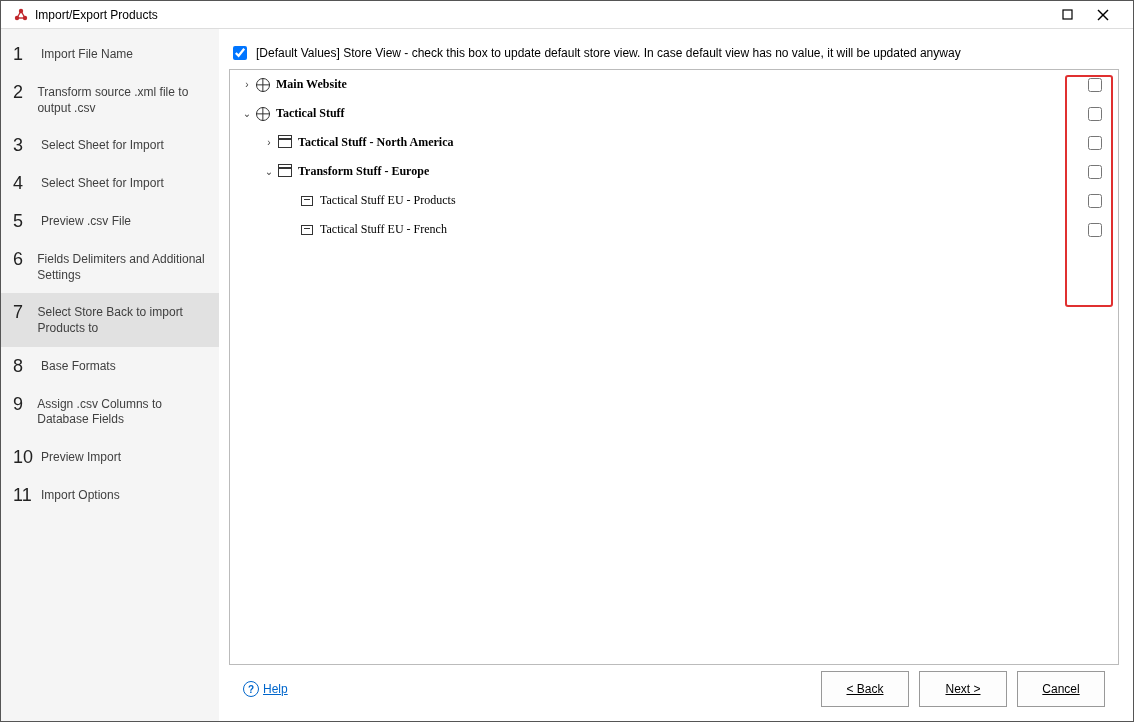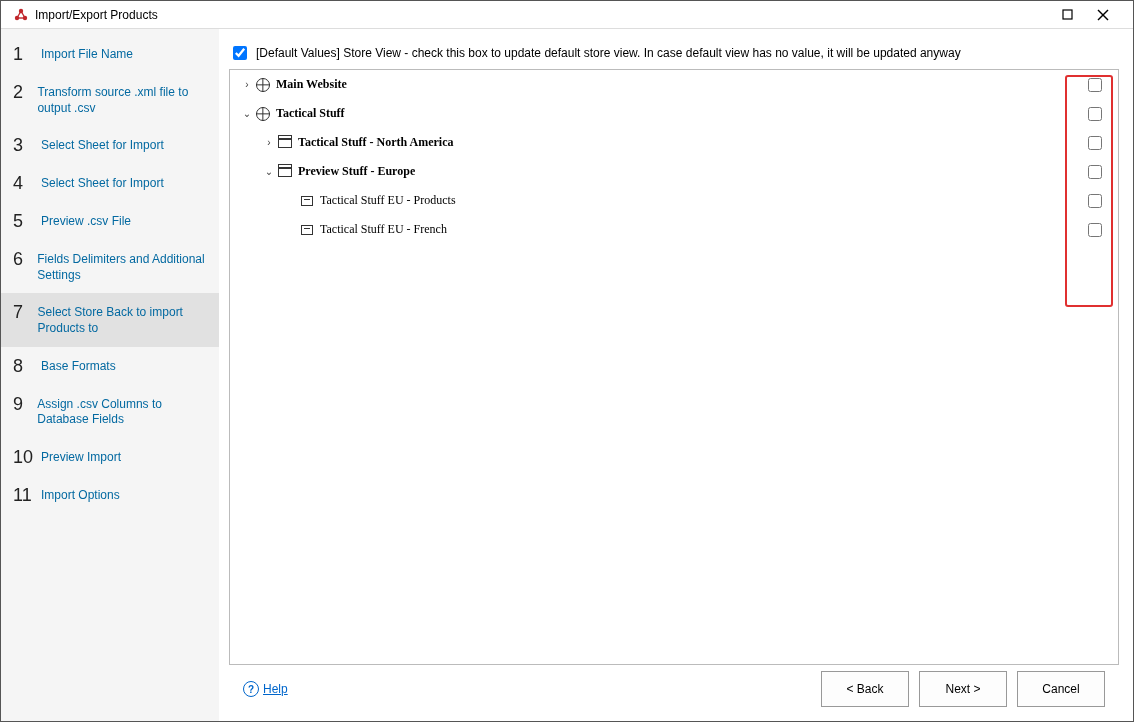--- a/index.html
+++ b/index.html
@@ -7,41 +7,41 @@
   .window { width:1134px; height:722px; border:1px solid #555; position:relative; display:flex; flex-direction:column; }
   .titlebar { height:28px; display:flex; align-items:center; padding:0 12px; border-bottom:1px solid #ddd; }
   .titlebar .app-icon { width:16px; height:16px; margin-right:6px; display:flex; align-items:center; justify-content:center; }
   .titlebar .title { flex:1; font-size:12px; }
   .titlebar .winbtn { width:36px; height:26px; display:flex; align-items:center; justify-content:center; cursor:default; }
   .body { flex:1; display:flex; overflow:hidden; }
   .sidebar { width:218px; background:#f5f5f5; padding-top:6px; overflow:auto; }
   .step { display:flex; align-items:flex-start; padding:10px 12px; cursor:pointer; }
   .step.active { background:#e1e1e1; }
   .step-num { width:18px; font-size:18px; font-weight:400; color:#222; margin-right:10px; line-height:1; }
-  .step-label { font-size:12px; color:#0369a1; line-height:1.3; padding-top:2px; }
+  .step-label { font-size:12px; color:#404040; line-height:1.3; padding-top:2px; }
   .main { flex:1; display:flex; flex-direction:column; padding:14px 14px 8px 10px; }
   .default-row { display:flex; align-items:center; gap:6px; margin-bottom:6px; }
   .default-row label { font-size:12px; }
   .tree-box { flex:1; border:1px solid #bbb; position:relative; overflow:auto; background:#fff; }
   .tree-row { display:flex; align-items:center; height:29px; }
   .tree-left { display:flex; align-items:center; padding-left:10px; flex:1; min-width:0; }
   .tree-cb { width:48px; display:flex; align-items:center; justify-content:center; }
   .indent { display:inline-block; }
   .toggler { width:14px; display:inline-flex; justify-content:center; cursor:pointer; color:#444; font-size:10px; }
   .icon-slot { width:18px; display:inline-flex; justify-content:center; }
   .node-label { font-size:12px; margin-left:4px;font-family:Liberation Serif, serif; }
   .node-label.bold { font-weight:600; }
   .highlight-box { position:absolute; right:5px; top:5px; width:48px; height:232px; border:2px solid #e03030; border-radius:3px; pointer-events:none; }
   input[type=checkbox] { width:14px; height:14px; }
   .footer { height:48px; display:flex; align-items:center; padding:0 14px 0 14px; gap:10px; }
   .help { display:flex; align-items:center; gap:4px; color:#0066cc; cursor:pointer; }
   .help .qicon { width:16px;height:16px;border:1.5px solid #0066cc;border-radius:50%; display:flex;align-items:center;justify-content:center;font-size:10px;font-weight:600;}
   .help u { text-decoration:underline; }
   .footer .spacer { flex:1; }
-  .btn { min-width:88px; height:36px; border:1px solid #999; background:#fdfdfd; font-size:12px; cursor:pointer; display:flex; align-items:center; justify-content:center; padding:0 12px; }
+  .btn { min-width:88px; height:36px; border:1px solid #999; background:#fdfdfd; font-size:12px; cursor:pointer; display:flex; align-items:center; justify-content:center; padding:0 12px;text-decoration:underline; }
   
   .globe { width:14px;height:14px;border:1.3px solid #333;border-radius:50%;position:relative; }
   .globe::before { content:"";position:absolute;left:50%;top:-1px;bottom:-1px;width:1.3px;background:#333;transform:translateX(-50%);}
   .globe::after { content:"";position:absolute;top:50%;left:-1px;right:-1px;height:1.3px;background:#333;transform:translateY(-50%);}
   .store-ic { width:14px;height:10px;border:1.3px solid #333;position:relative; }
   .store-ic::before{content:"";position:absolute;left:-1px;right:-1px;top:-4px;height:3px;border:1.3px solid #333;}
   .view-ic { width:12px;height:10px;border:1.3px solid #333;position:relative;}
   .view-ic::before{content:"";position:absolute;left:2px;right:2px;top:2px;height:1.3px;background:#333;}
 </style>
 </head>
@@ -171,21 +171,21 @@
               <input type="checkbox" style="">
             </div>
           </div>
           <div class="tree-row">
             <div class="tree-left">
               <span class="indent" style="width: 22px;"></span>
               <span class="toggler">⌄</span>
               <span class="icon-slot">
                 <span class="store-ic"></span>
               </span>
-              <span class="node-label bold">Preview Stuff - Europe</span>
+              <span class="node-label bold">Transform Stuff - Europe</span>
             </div>
             <div class="tree-cb">
               <input type="checkbox" style="">
             </div>
           </div>
           <div class="tree-row">
             <div class="tree-left">
               <span class="indent" style="width: 44px;"></span>
               <span class="toggler"></span>
               <span class="icon-slot">

